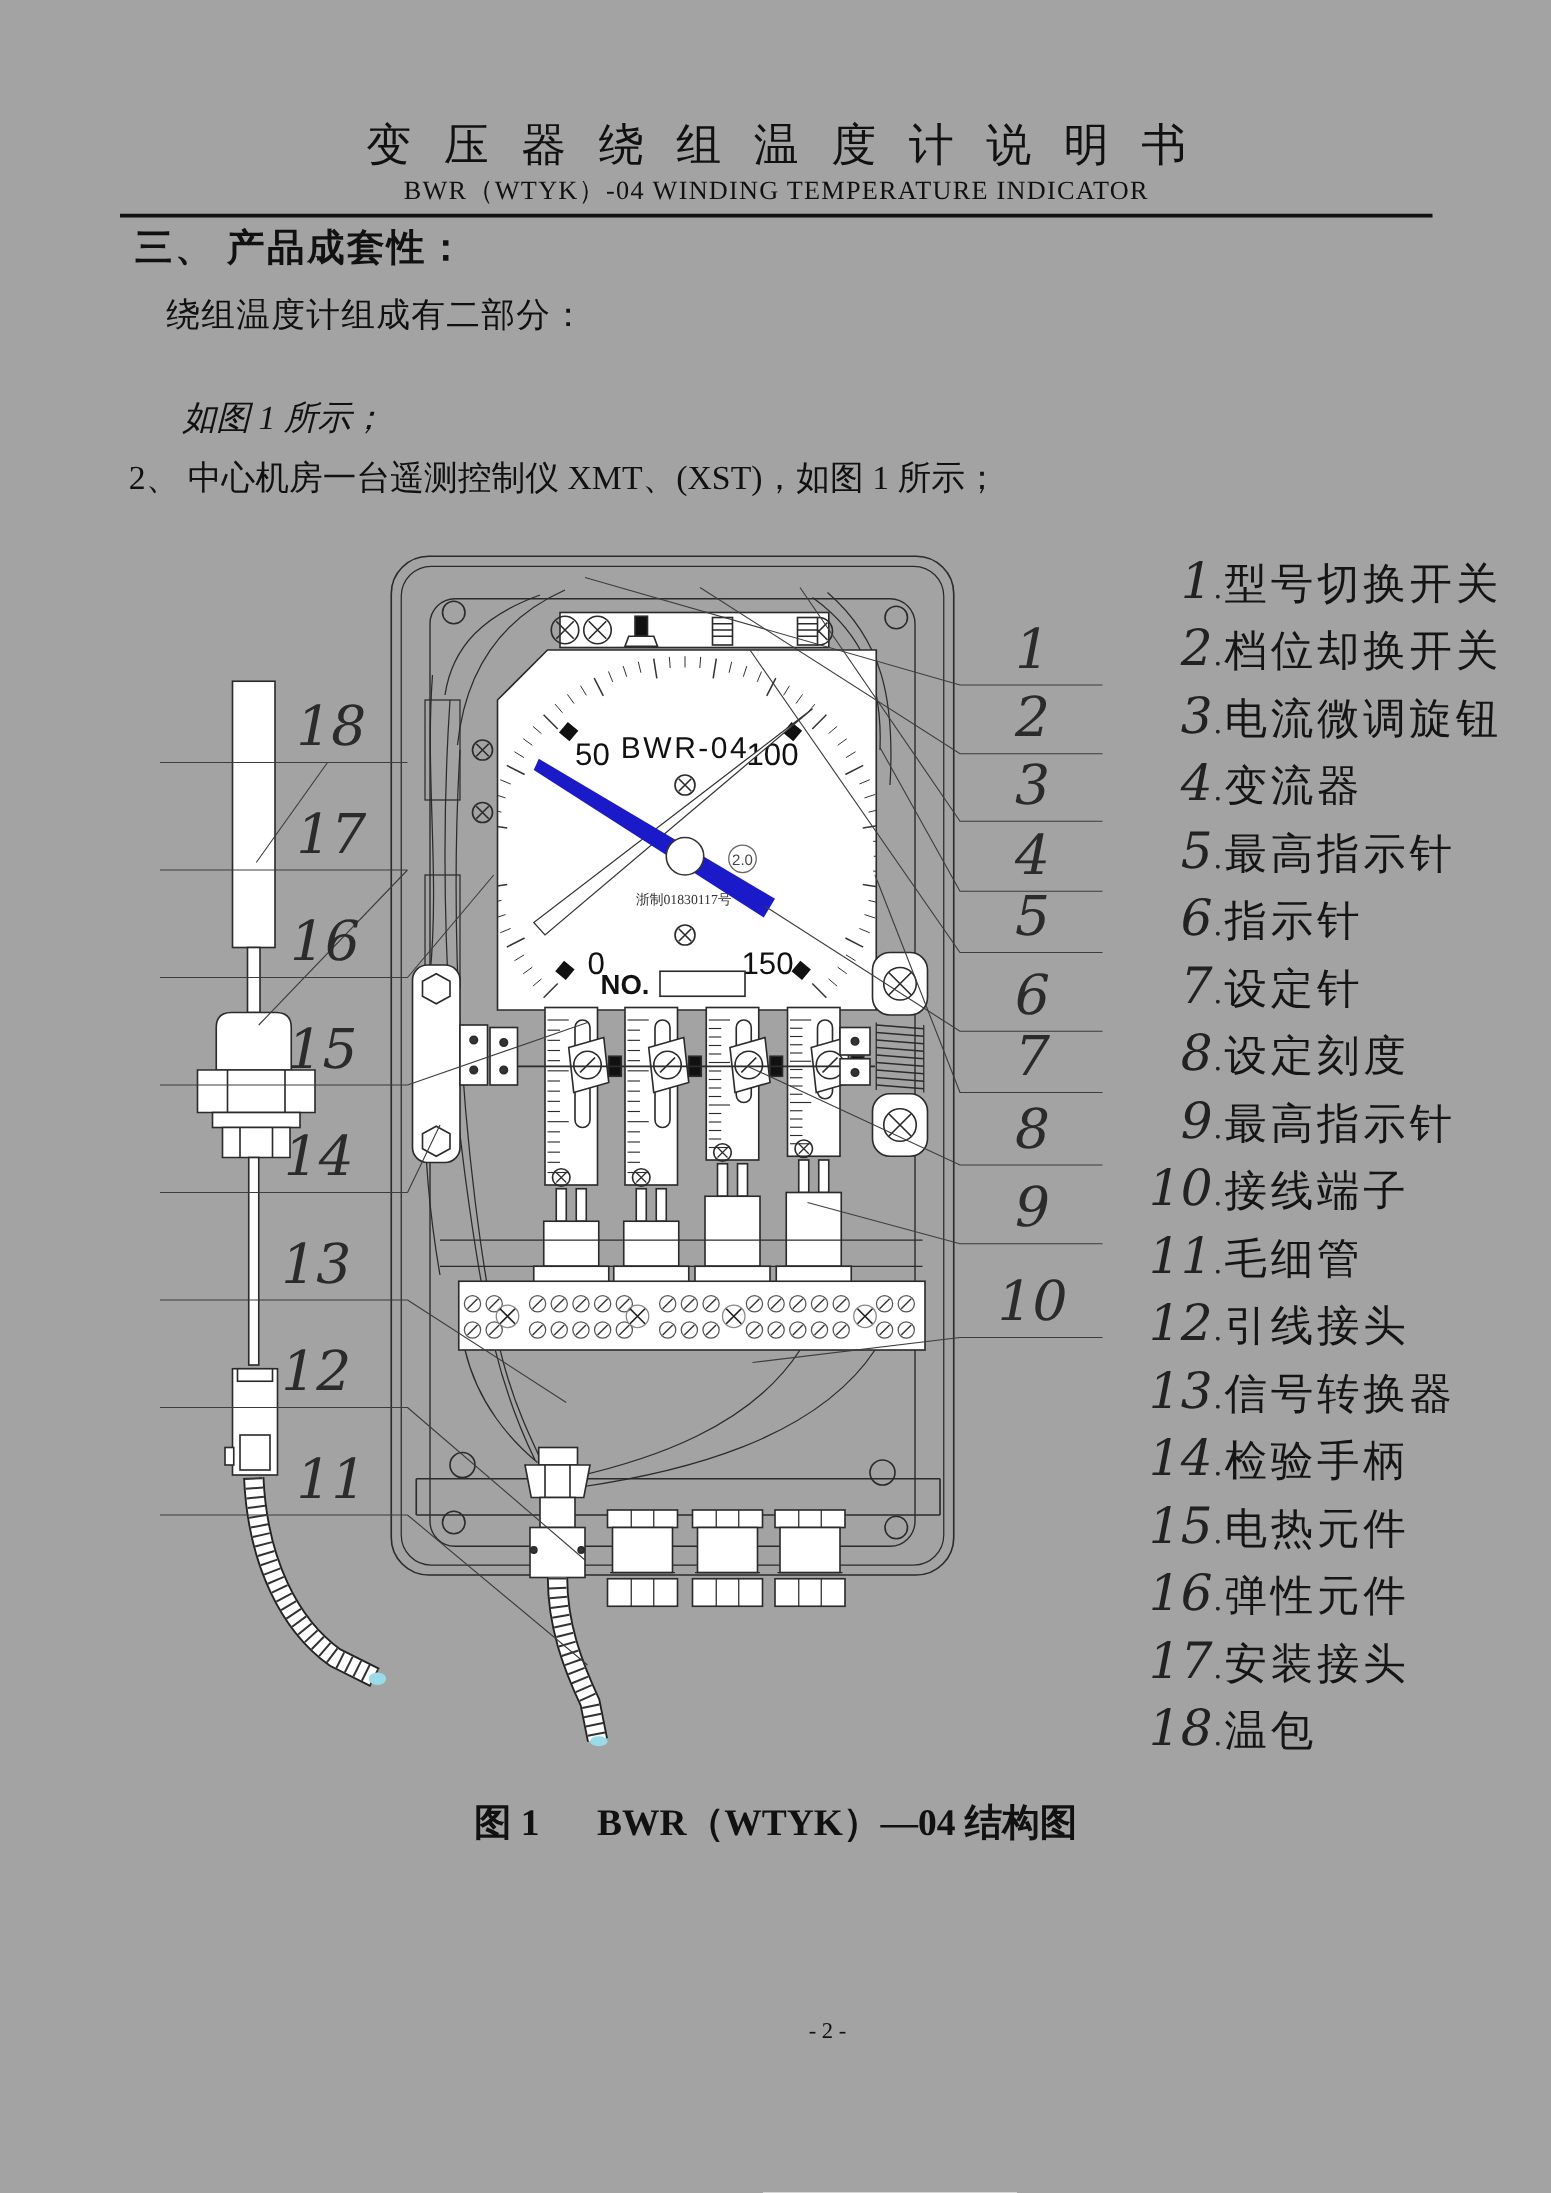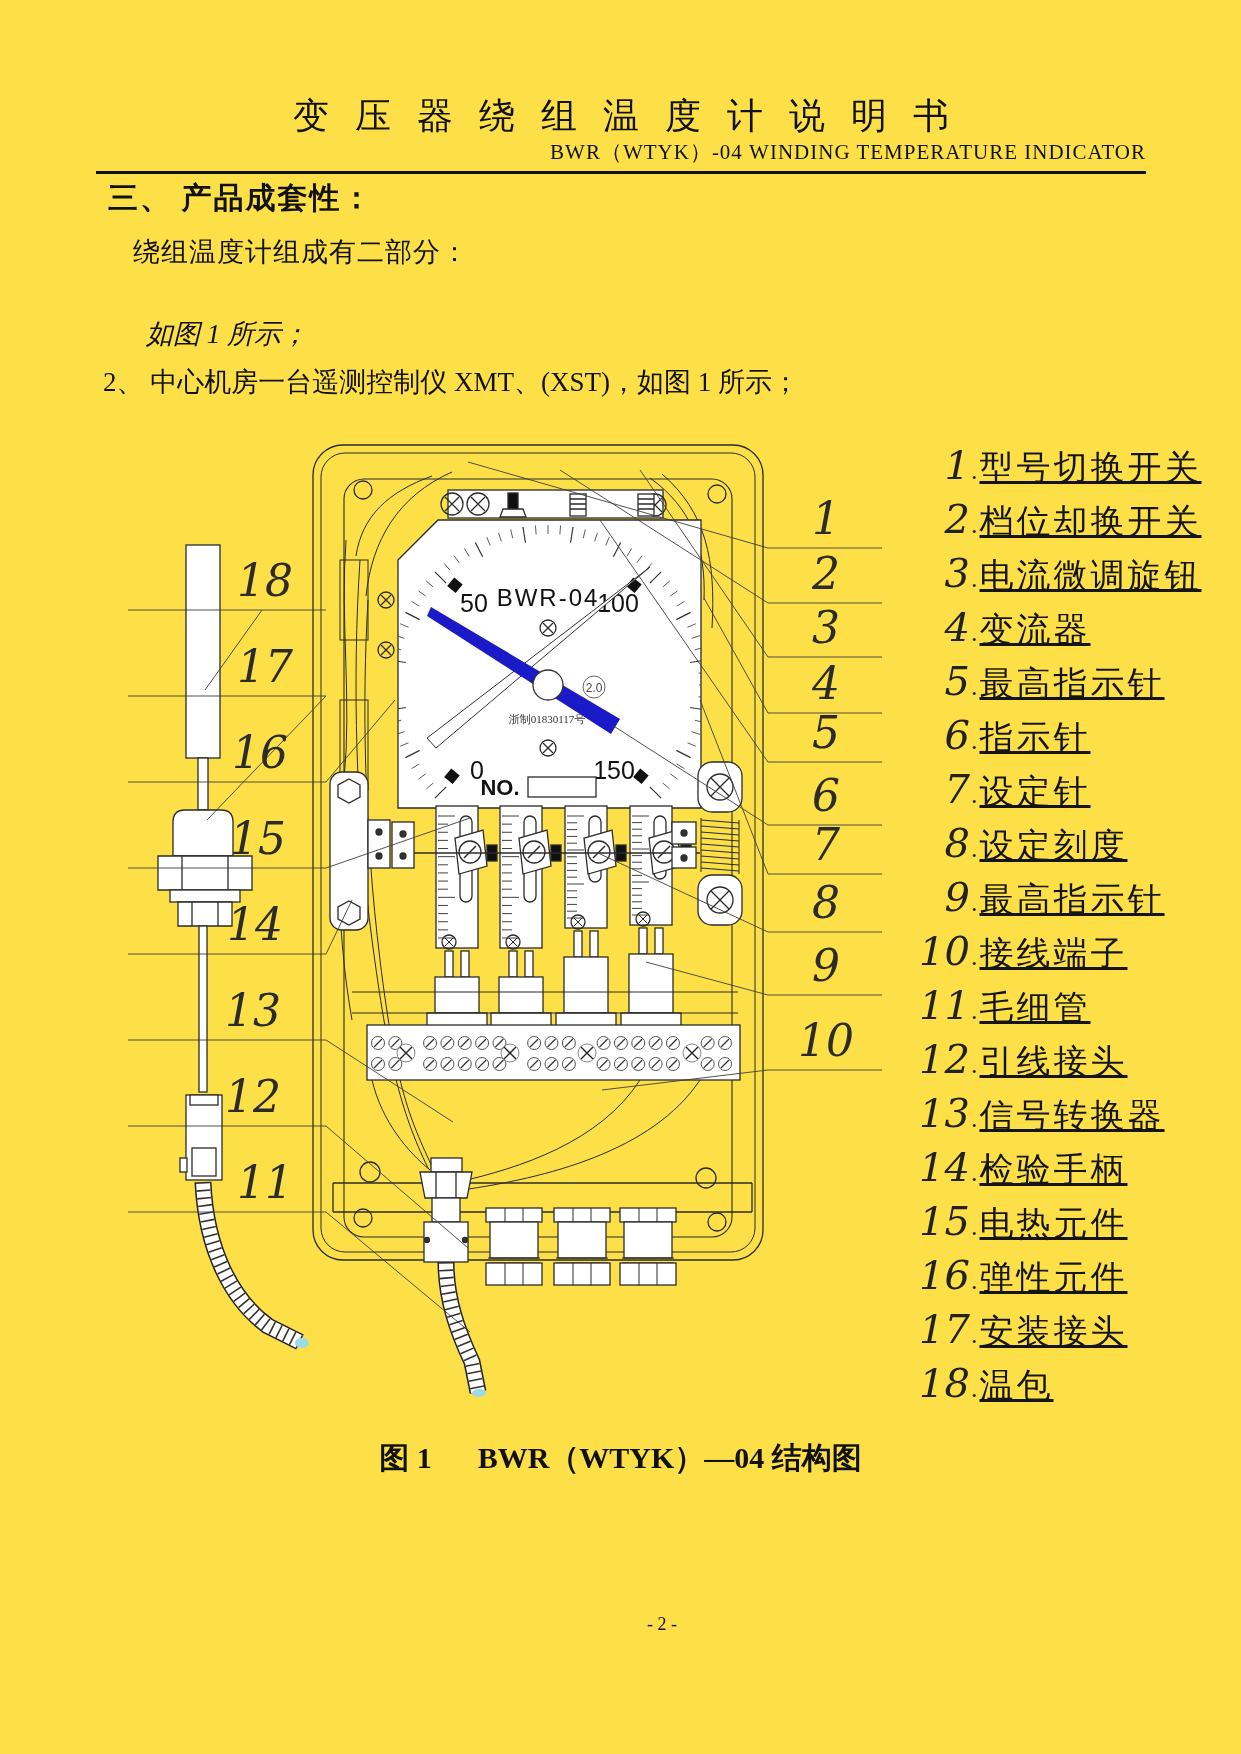--- a/index.html
+++ b/index.html
@@ -1,36 +1,36 @@
 <!DOCTYPE html>
 <html><head>
 <meta charset="utf-8">
 <style>
   html,body{margin:0;padding:0;background:#ffffff;}
-  #page{position:relative;width:1241px;height:1754px;background:#fde047;overflow:hidden;
+  #page{position:relative;width:1241px;height:1754px;background:#a3a3a3;overflow:hidden;
         font-family:"Liberation Serif","DejaVu Serif",serif;color:#111;}
   .abs{position:absolute;}
   .title{top:92px;left:96px;width:1050px;text-align:center;font-size:36px;letter-spacing:26px;text-indent:26px;white-space:nowrap;}
-  .subtitle{top:138px;left:96px;width:1050px;text-align:right;font-size:21px;letter-spacing:1px;}
+  .subtitle{top:138px;left:96px;width:1050px;text-align:center;font-size:21px;letter-spacing:1px;}
   .rule{top:171px;left:96px;width:1050px;height:3px;background:#111;}
   .h-sec{top:178px;left:108px;font-size:30px;font-weight:bold;letter-spacing:2px;}
   .p-intro{top:234px;left:133px;font-size:27px;letter-spacing:1px;}
   .li1{top:266px;left:103px;font-size:27px;}
   .li1b{top:316px;left:146px;font-size:27px;font-style:italic;}
   .li2{top:352px;left:103px;font-size:27px;margin-top:12px;}
   .caption{top:1438px;left:0;width:1241px;text-align:center;font-size:30px;font-weight:bold;}
   .caption .gap{display:inline-block;width:46px;}
   .footer{top:1614px;left:597px;width:130px;text-align:center;font-size:18px;}
   
   .legend{top:438px;left:918px;}
   .legend .row{display:flex;align-items:baseline;height:54px;line-height:54px;white-space:nowrap;}
   .lnum{display:inline-block;width:52px;text-align:right;font-family:"DejaVu Serif",serif;
         font-style:italic;font-size:40px;color:#222;}
   .ldot{font-size:26px;margin:0 2px 0 1px;color:#222;}
-  .llab{font-size:34px;letter-spacing:3px;color:#151515;text-decoration:underline;}
+  .llab{font-size:34px;letter-spacing:3px;color:#151515;}
   svg{position:absolute;left:0;top:380px;}
   svg text{font-family:"Liberation Sans","DejaVu Sans",sans-serif;}
   .co{font-family:"DejaVu Serif",serif;font-style:italic;font-size:44px;fill:#2b2b2b;}
   .serif-small{font-family:"Liberation Serif","DejaVu Serif",serif;}
 </style>
 </head>
 <body>
 
 <div id="page">
 

